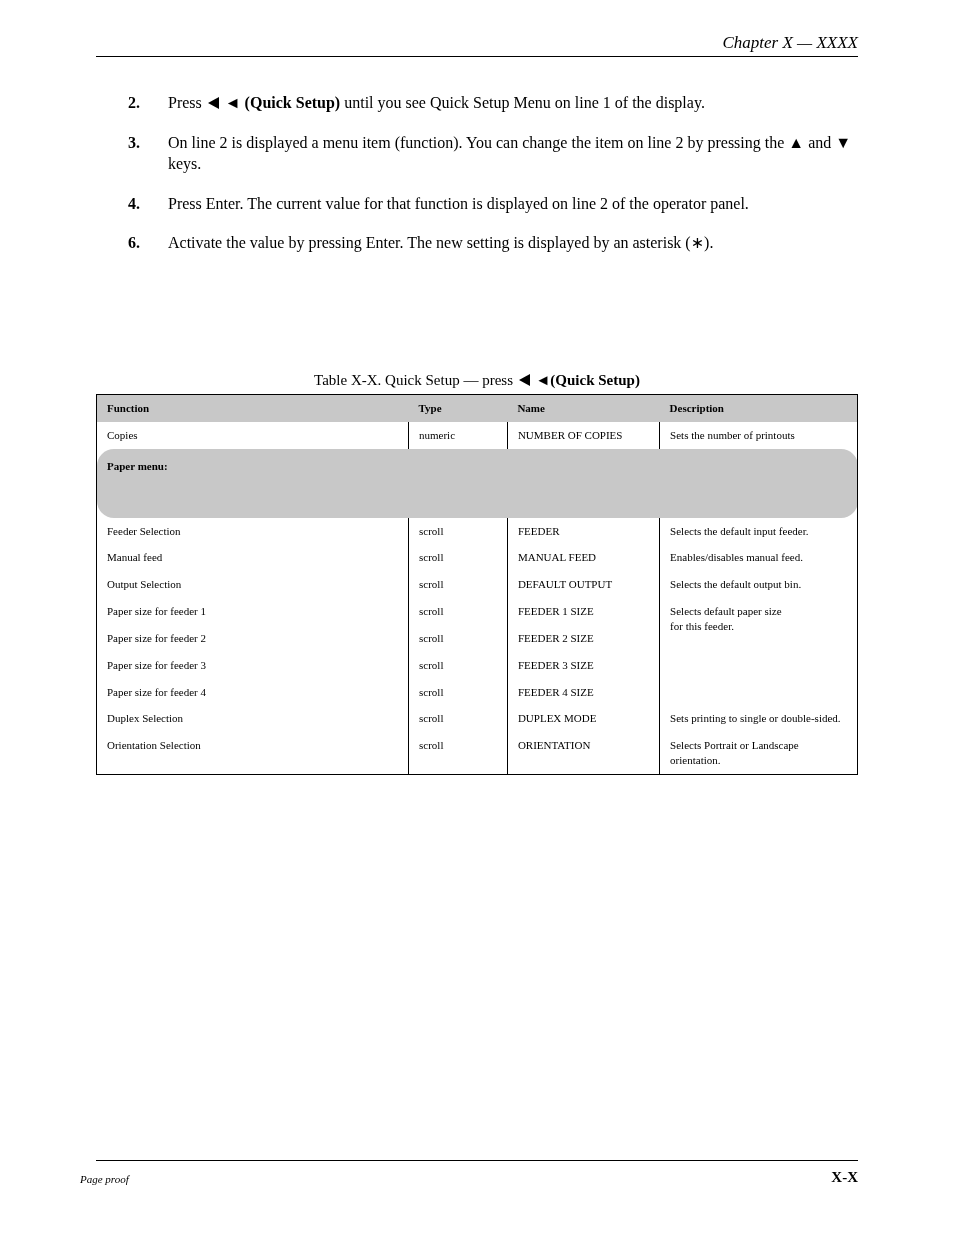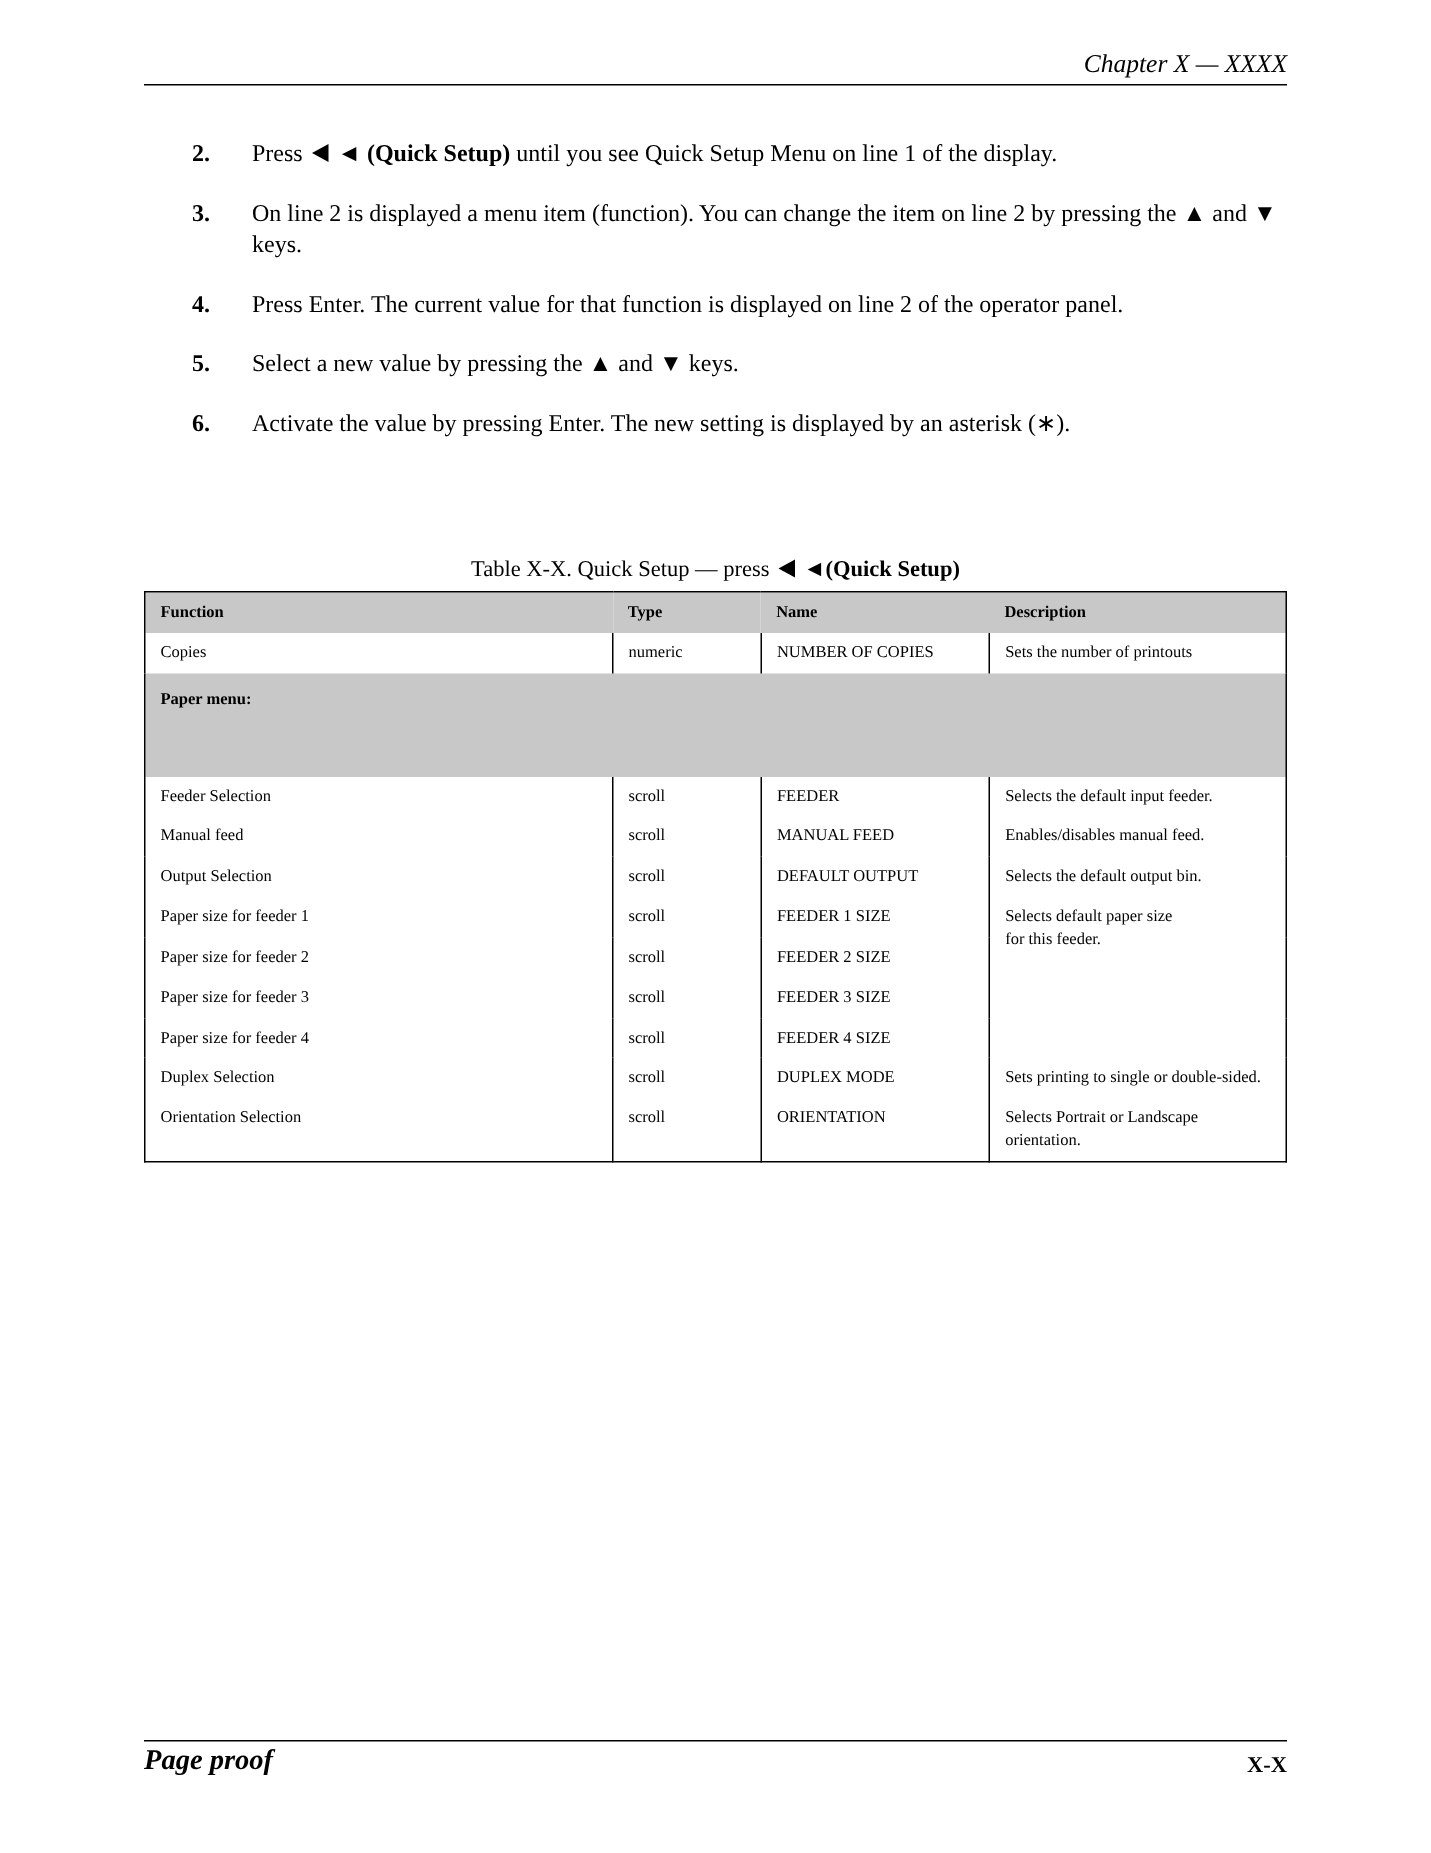--- a/index.html
+++ b/index.html
@@ -77,41 +77,42 @@
   .tbl thead tr:first-child th:last-child{border-right:1px solid #000}
   .c-left{border-left:1px solid #000}
   .c-right{border-right:1px solid #000}
   .subhead td{
     background:#c8c8c8;
     font-weight:700;
     padding-top:10px;
     padding-bottom:44px; 
     border-left:1px solid #000;
     border-right:1px solid #000;
+    border-radius:17px;
   }
   .thinrow td{
     border-left:1px solid #000;
     border-right:1px solid #000;
     margin-left:38px;
   }
   .tbl tr:last-child td{border-bottom:1px solid #000}
   .col-fn{width:41%}
   .col-tp{width:13%}
   .col-nm{width:20%}
   .col-dc{width:26%}
   
   .bot-rule{
     position:absolute;
     left:96px; right:96px; bottom:74px;
     border-top:1.5px solid #000;
   }
   .footer-left{
     position:absolute;
-    left:96px; bottom:48px;
-    font-style:italic; font-size:19px;font-weight:bold;
+    left:80px; bottom:48px;
+    font-style:italic; font-size:11px;
   }
   .footer-right{
     position:absolute;
     right:96px; bottom:48px;
     font-weight:700; font-size:15px;
   }
   .nowrap{white-space:nowrap}
 </style>
 </head>
 <body>
@@ -128,23 +129,20 @@
   </p>
 
   <p class="step">
     <span class="stepnum">3.</span><span>On line 2 is displayed a menu item (function). You can change the item on line 2 by pressing the ▲ and ▼ keys.</span>
   </p>
 
   <p class="step">
     <span class="stepnum">4.</span><span>Press Enter. The current value for that function is displayed on line 2 of the operator panel.</span>
   </p>
 
-  <p class="step">
-    <span class="stepnum">5.</span><span>Select a new value by pressing the ▲ and ▼ keys.</span>
-  </p>
 
   <p class="step">
     <span class="stepnum">6.</span><span>Activate the value by pressing Enter. The new setting is displayed by an asterisk (∗).</span>
   </p>
 
 </div>
 
 <div class="tbl-title">
   <span>Table X-X. Quick Setup — press </span>
   <span class="tri"></span>

